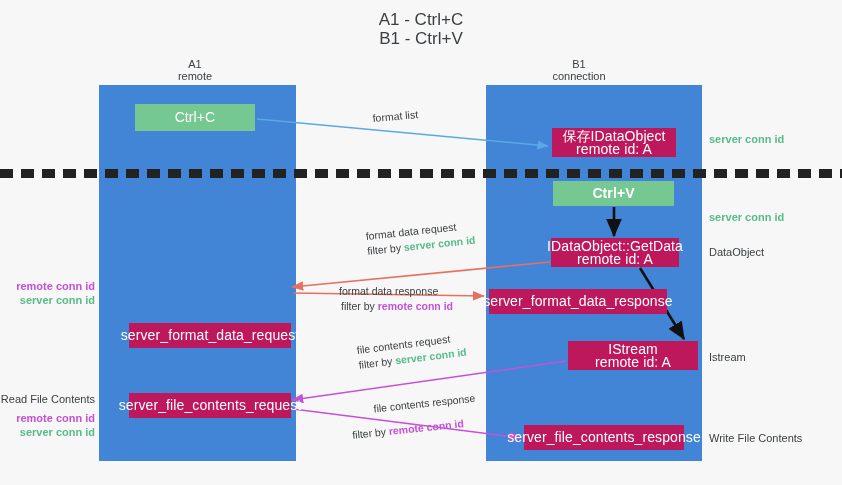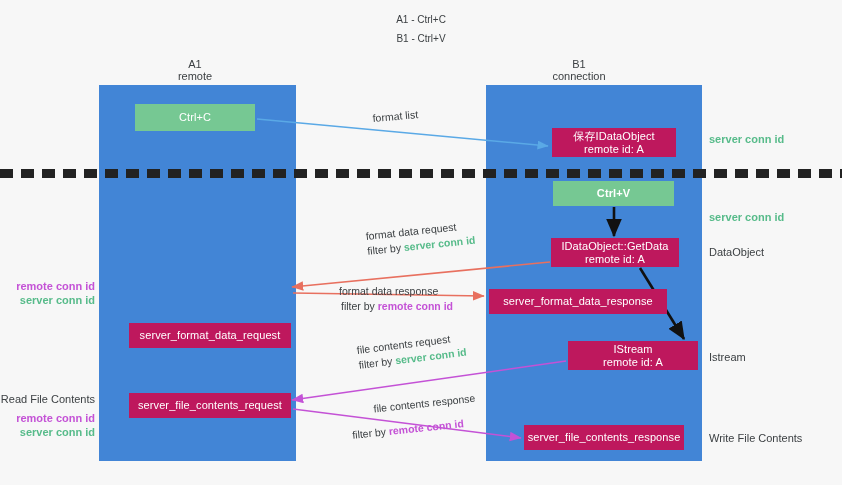--- a/index.html
+++ b/index.html
@@ -12,21 +12,21 @@
     position:relative;
   }
   #stage{position:absolute;inset:0;}
 
   .abs{position:absolute;}
 
   
   #title{
     left:0;right:0;top:10px;
     text-align:center;
-    font-size:10px;
+    font-size:17px;
     line-height:19px;
     color:#3c4043;
     white-space:pre-line;
   }
 
   
   .col-head{
     text-align:center;
     font-size:11px;
     line-height:12px;
@@ -40,21 +40,21 @@
   }
 
   
   .box{
     box-sizing:border-box;
     display:flex;
     align-items:center;
     justify-content:center;
     text-align:center;
     color:#ffffff;
-    font-size:11px;
+    font-size:14px;
     line-height:13px;
     white-space:pre-line;
     letter-spacing:.1px;
   }
   .box.green{background:#76c893;}
   .box.orange{background:#be185d;}
 
   
   .note{
     font-size:11px;

